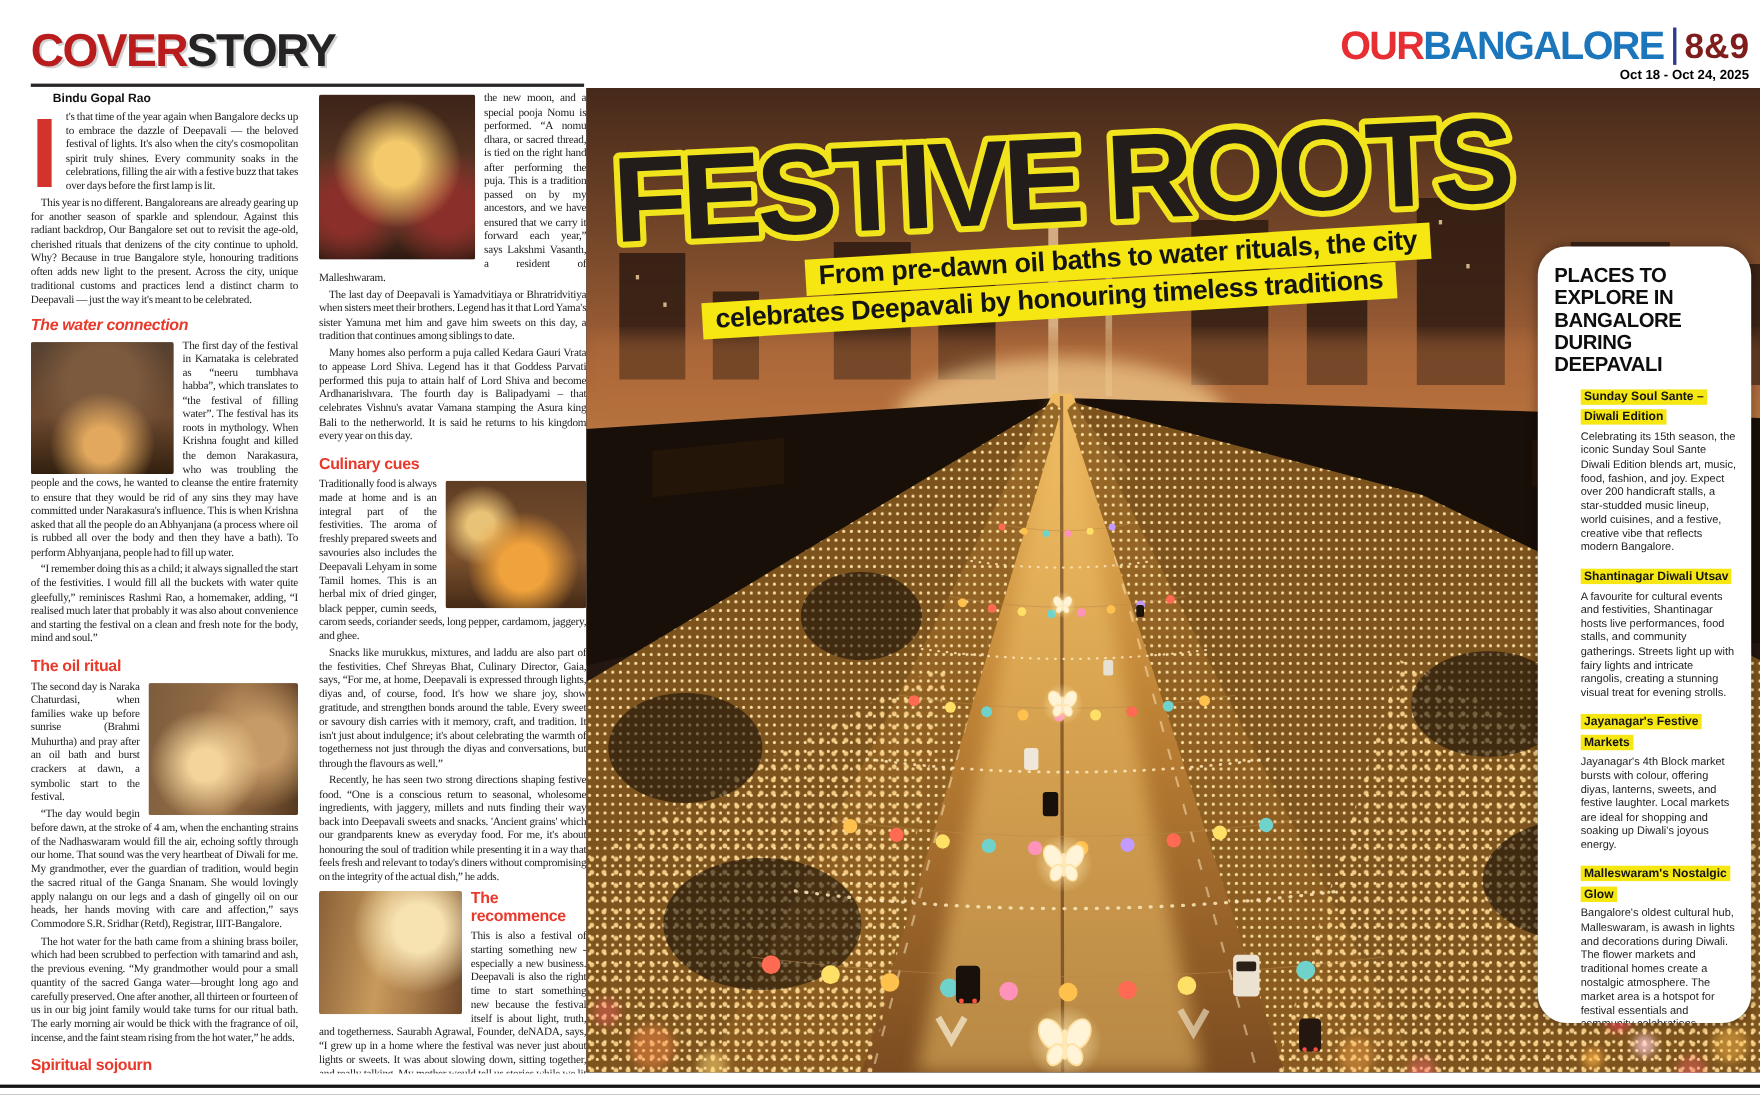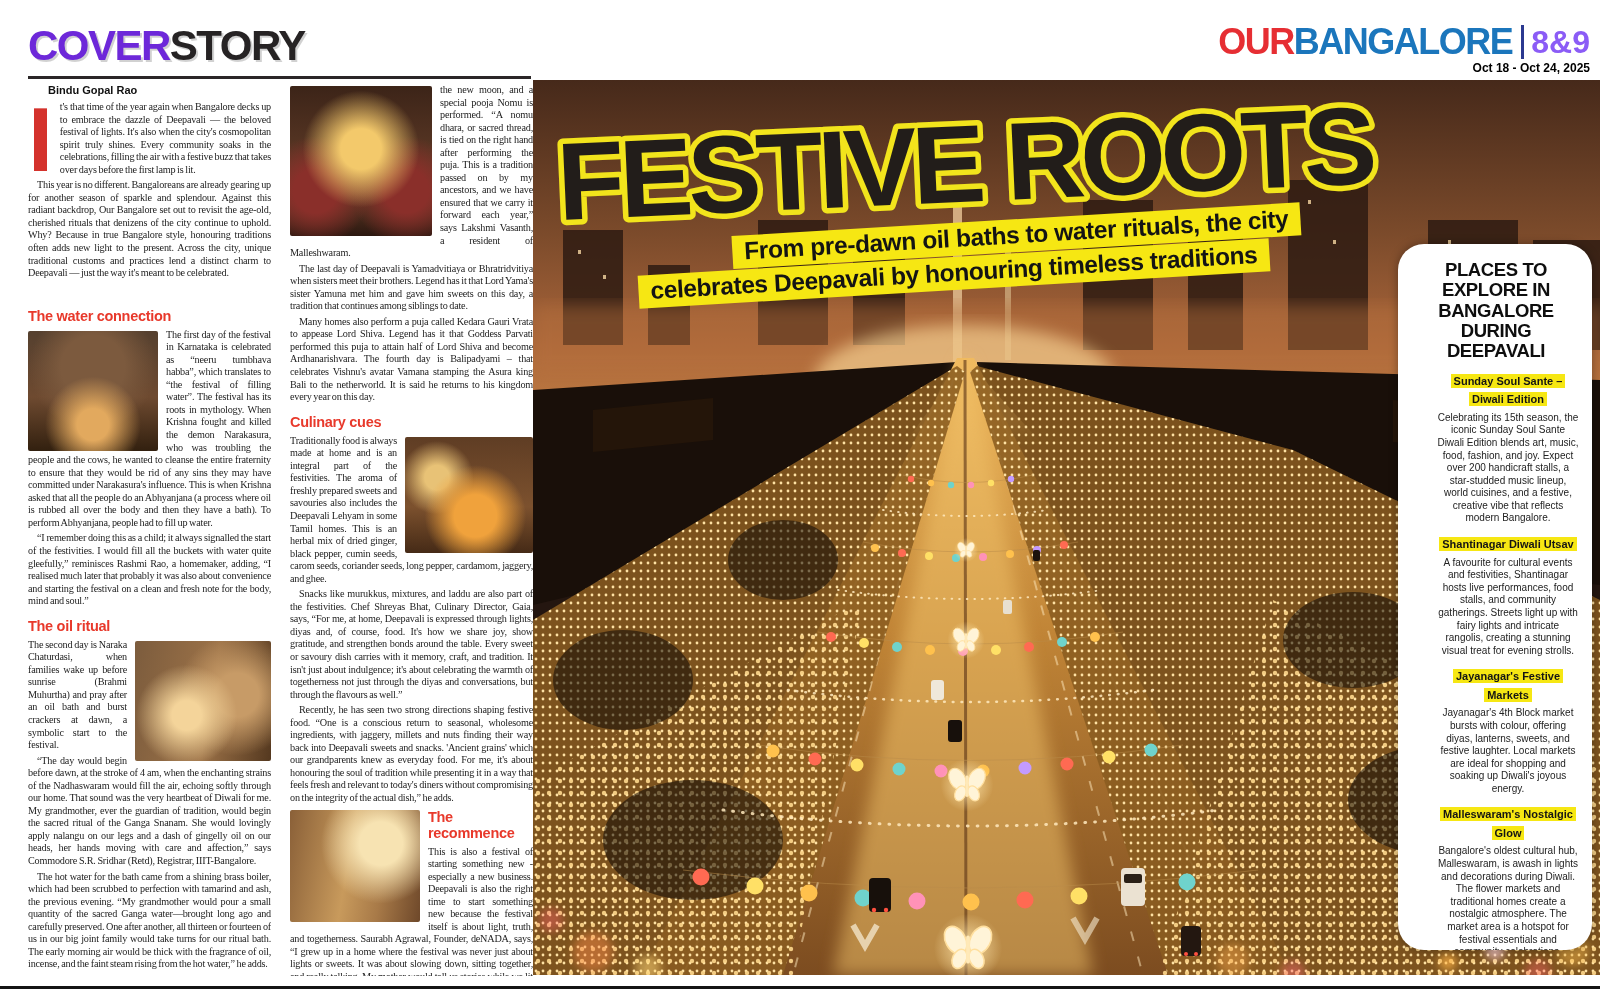--- a/index.html
+++ b/index.html
@@ -3,47 +3,47 @@
 <meta charset="utf-8">
 <style>
   html,body{margin:0;padding:0;background:#e9e9e9;}
   .page{position:relative;width:1600px;height:995px;background:#ffffff;overflow:hidden;
         font-family:"Liberation Serif",serif;color:#1c1c1c;}
 
   
   .masthead{position:absolute;left:28px;top:22px;font-family:"Liberation Sans",sans-serif;
             font-weight:bold;font-size:42px;letter-spacing:-1.5px;
             text-shadow:2px 2px 0 rgba(0,0,0,.18);}
-  .masthead .red{color:#6d28d9;}
+  .masthead .red{color:#b91c1c;}
   .masthead .dark{color:#262324;}
   .mast-rule{position:absolute;left:28px;top:76px;width:503px;height:3px;background:#2a2627;}
 
   .logo{position:absolute;right:10px;top:24px;text-align:right;font-family:"Liberation Sans",sans-serif;}
   .logo-line{display:flex;align-items:center;justify-content:flex-end;}
   .logo-word{font-weight:bold;font-size:36px;letter-spacing:-1.5px;line-height:1;}
   .logo-our{color:#e62e33;}
   .logo-blr{color:#1b76bc;}
   .logo-bar{width:3px;height:34px;background:#2b3990;margin:0 7px 0 9px;}
-  .logo-pg{color:#8b5cf6;font-weight:bold;font-size:32px;line-height:1;}
+  .logo-pg{color:#7f1d1d;font-weight:bold;font-size:32px;line-height:1;}
   .logo-date{font-size:12px;font-weight:bold;color:#000000;margin-top:1px;}
 
   
   .article{position:absolute;left:28px;top:84px;width:505px;height:892px;overflow:hidden;}
   .col{position:absolute;top:0;width:243px;height:892px;overflow:hidden;}
   .col1{left:0;}
   .col2{left:262px;}
   .byline{font-family:"Liberation Sans",sans-serif;font-weight:bold;font-size:11px;margin:0 0 5px;color:#111;padding-left:20px;}
   .p{font-size:10.2px;line-height:1.23;text-align:justify;margin:0 0 3px;
      letter-spacing:-0.2px;word-spacing:-0.6px;}
   .ind{text-indent:9px;}
   .dropcap{float:left;font-family:"Liberation Sans",sans-serif;font-weight:bold;
            font-size:90px;line-height:.8;color:#d4322c;margin:3px 7px 0 0;}
   .sec-h{font-family:"Liberation Sans",sans-serif;font-weight:bold;font-size:14.5px;
          color:#e8392b;margin:10px 0 5px;letter-spacing:-0.3px;}
-  .sec-h.first{margin-top:28px;}
+  .sec-h.first{margin-top:8px;font-style:italic;}
 
   
   .ph{border-radius:2px;}
   .ph-l{float:left;margin:2px 8px 3px 0;}
   .ph-r{float:right;margin:2px 0 3px 8px;}
   .ph-water{width:130px;height:120px;
     background:radial-gradient(circle at 50% 78%,#e2a95e 0 14%,rgba(0,0,0,0) 42%),
                radial-gradient(circle at 50% 30%,#7c5a3e 0 30%,rgba(0,0,0,0) 60%),
                linear-gradient(#55402f,#6e4a30 55%,#32200f);}
   .ph-oil{width:136px;height:120px;
@@ -68,23 +68,23 @@
   .hero svg{display:block;}
   .hero-title-svg{position:absolute;left:6px;top:8px;}
   .subtitle{position:absolute;left:104px;top:142px;transform:rotate(-3.4deg);
             font-family:"Liberation Sans",sans-serif;font-weight:bold;font-size:24.5px;
             color:#141414;letter-spacing:-0.4px;}
   .subtitle .line{display:table;background:#f6e713;padding:2px 12px 3px;white-space:nowrap;}
   .subtitle .l1{margin-left:96px;}
   .subtitle .l2{margin-top:1px;}
 
   
-  .sidebar{position:absolute;left:1398px;top:244px;width:194px;height:706px;background:#ffffff;
+  .sidebar{position:absolute;left:1398px;top:224px;width:194px;height:706px;background:#ffffff;
            border-radius:26px;box-sizing:border-box;padding:16px 13px 10px 15px;
-           font-family:"Liberation Sans",sans-serif;box-shadow:0 0 10px rgba(0,0,0,.35);overflow:hidden;text-align:center;}
+           font-family:"Liberation Sans",sans-serif;box-shadow:0 0 10px rgba(0,0,0,.35);overflow:hidden;}
   .sb-title{font-weight:bold;font-size:18.5px;line-height:1.1;color:#0e0e0e;letter-spacing:-0.4px;margin:0 0 8px;}
   .sb-item{margin-top:9px;margin-left:24px;}
   .sb-h{display:inline;background:#f6e713;font-weight:bold;font-size:11px;color:#141414;
         padding:1px 3px;line-height:1.5;-webkit-box-decoration-break:clone;box-decoration-break:clone;}
   .sb-p{font-size:10px;line-height:1.26;color:#222;margin:4px 0 0;}
 
   .bottom-rule{position:absolute;left:0;top:986px;width:1600px;height:3px;background:#141414;}
 </style>
 </head>
 <body>

